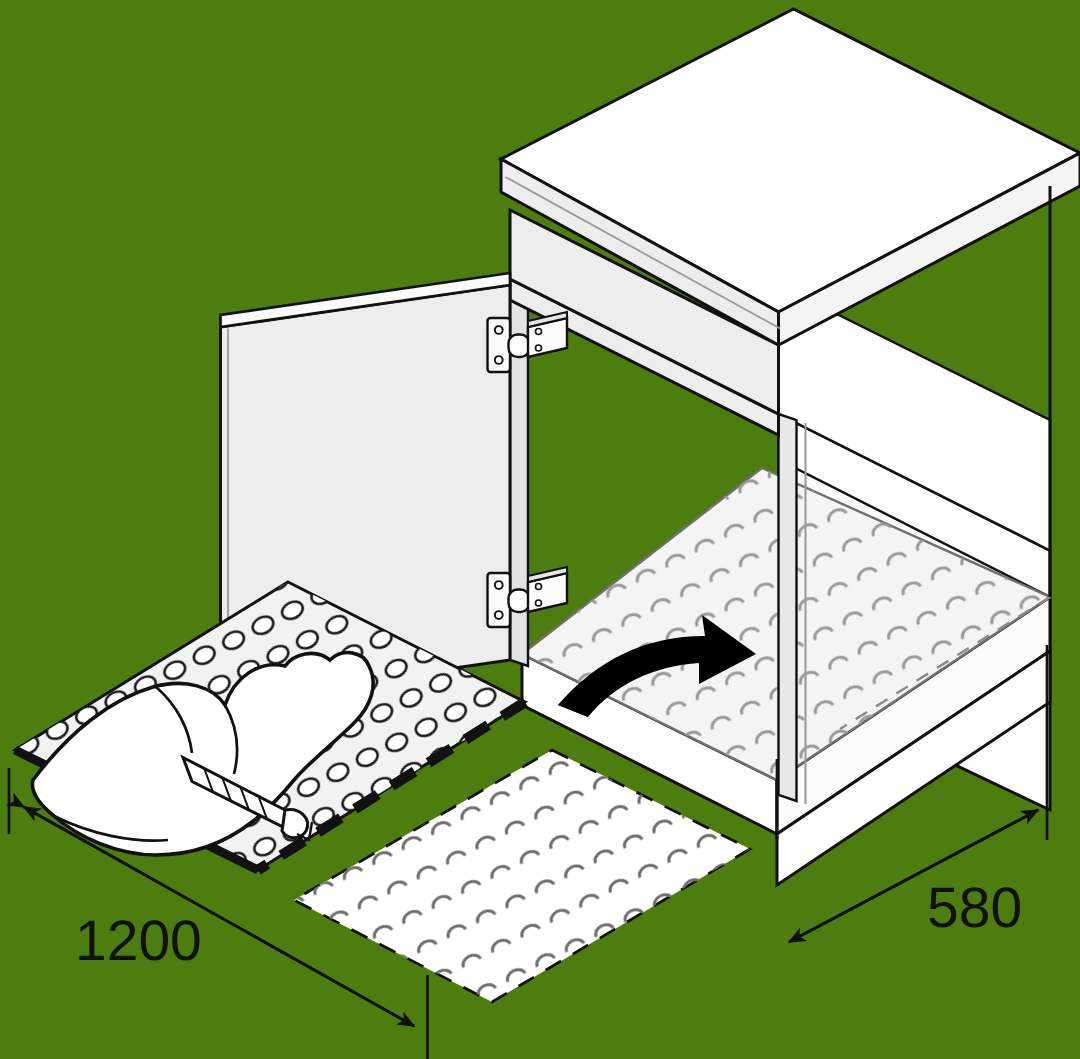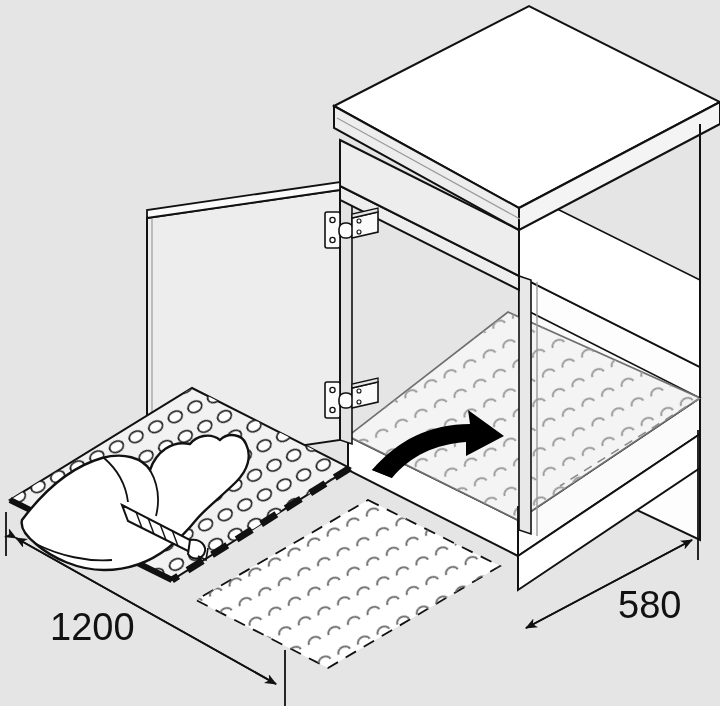--- a/index.html
+++ b/index.html
@@ -10,21 +10,21 @@
   body {
     width: 720px;
     height: 706px;
     overflow: hidden;
     font-family: "Liberation Sans", sans-serif;
   }
   #stage {
     position: relative;
     width: 720px;
     height: 706px;
-    background: #e5e5e5;
+    background: #4d7c0f;
   }
   #drawing {
     position: absolute;
     left: 0;
     top: 0;
     width: 720px;
     height: 706px;
   }
   .dim-text {
     font-family: "Liberation Sans", sans-serif;

